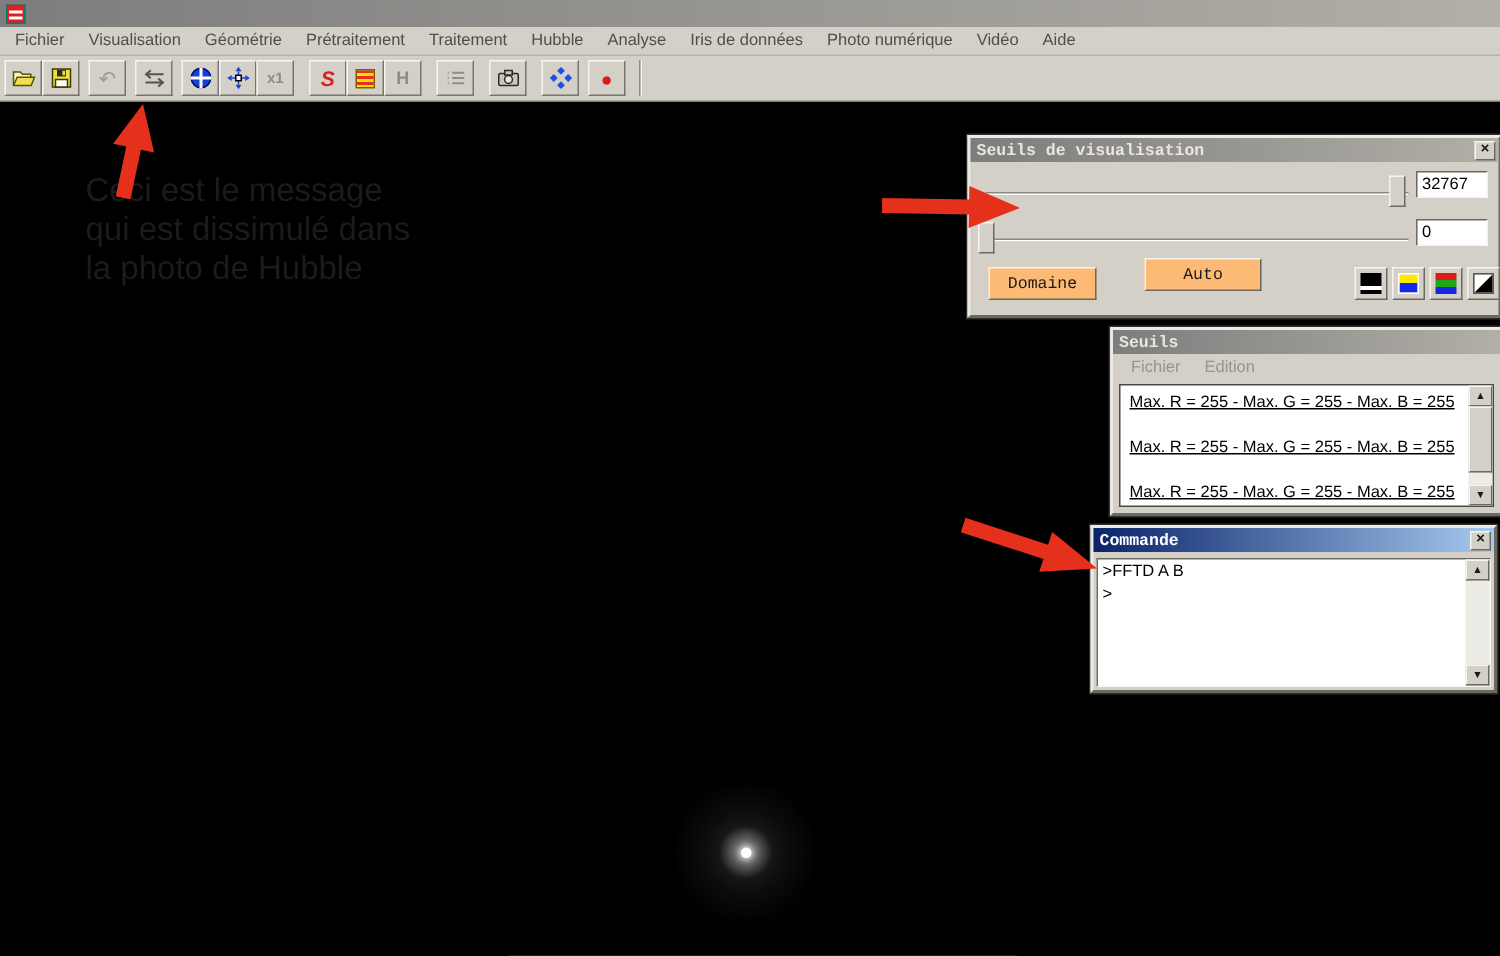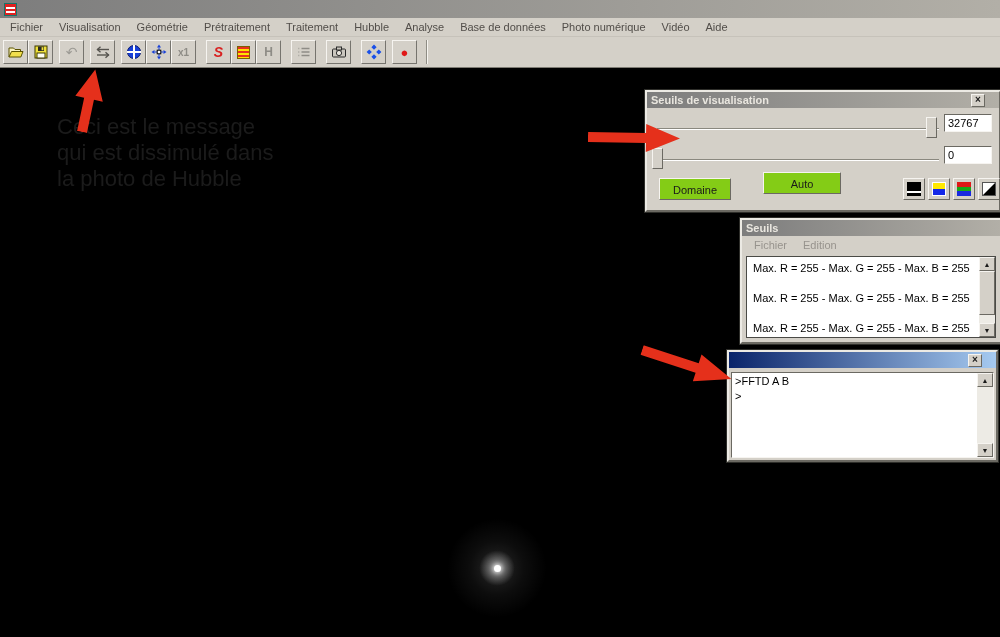--- a/index.html
+++ b/index.html
@@ -63,58 +63,58 @@
     border-radius: 50%;
     background: radial-gradient(circle, rgba(255,255,255,.45), rgba(255,255,255,0) 70%); }
   .star-core { position: absolute; left: 494px; top: 497px; width: 7px; height: 7px;
     border-radius: 50%; background: #fff;
     box-shadow: 0 0 4px 1px rgba(255,255,255,.8), 0 0 12px 4px rgba(255,255,255,.25); }
 
   
   .win { position: absolute; background: #d4d0c8;
     border: 2px solid; border-color: #eceae4 #6b6962 #6b6962 #eceae4;
     box-shadow: 0 0 0 1px #2e2e2a; }
-  .wtb { height: 16px; display: flex; align-items: center; padding: 1px 14px 1px 4px; }
+  .wtb { height: 16px; display: flex; align-items: flex-end; padding: 1px 2px 1px 4px; font-family: Liberation Mono, monospace; }
   .wtb.inactive { background: linear-gradient(to right, #7d7d7d, #b2afa7); }
   .wtb.active { background: linear-gradient(to right, #0a246a, #a6caf0); }
   .wtitle { flex: 1; font-size: 11px; font-weight: bold; white-space: nowrap; }
   .inactive .wtitle { color: #e9e6df; }
   .active .wtitle { color: #ffffff; margin-top: 45px; }
   .xbtn { width: 14px; height: 13px; flex: 0 0 auto; background: #d4d0c8;
     border: 1px solid; border-color: #f6f4f0 #6b6962 #6b6962 #f6f4f0;
     font-size: 10px; font-weight: bold; color: #1a1a1a;
     display: flex; align-items: center; justify-content: center; line-height: 1; }
 
   
   .w-seuils { left: 645px; top: 90px; width: 356px; height: 122px; }
   .w-seuils .wtb { position: absolute; left: 0; top: 0; right: 0; }
   .slider-track { position: absolute; height: 2px; background: #8a887f; border-bottom: 1px solid #fff; }
   .slider-thumb { position: absolute; width: 11px; height: 21px; background: #d4d0c8;
     border: 1px solid; border-color: #f6f4f0 #6b6962 #6b6962 #f6f4f0; }
   .val-input { position: absolute; width: 48px; height: 18px; background: #fff;
     border: 1px solid; border-color: #6b6962 #f6f4f0 #f6f4f0 #6b6962;
     font-family: "Liberation Sans", sans-serif; font-size: 11px; padding: 1px 3px; color: #000; }
-  .pushbtn { position: absolute; height: 22px; background: #84cc16;
+  .pushbtn { position: absolute; height: 22px; background: #fdba74;
     border: 1px solid; border-color: #f6f4f0 #6b6962 #6b6962 #f6f4f0;
-    font-size: 11px; color: #1a1a1a; text-align: center; line-height: 20px; }
+    font-size: 11px; color: #1a1a1a; text-align: center; line-height: 20px; font-family: Liberation Mono, monospace; }
   .cbtn { position: absolute; top: 86px; width: 22px; height: 22px; background: #d4d0c8;
     border: 1px solid; border-color: #f6f4f0 #6b6962 #6b6962 #f6f4f0; padding: 3px; }
   .cbtn > div { width: 100%; height: 100%; }
   .cb-bw  { background: linear-gradient(#000 0 62%, #fff 62% 82%, #000 82%); }
   .cb-yb  { border: 1px solid #fff; background: linear-gradient(#ffe800 0 50%, #1428e8 50%); }
   .cb-rgb { background: linear-gradient(#e01818 0 33%, #18a818 33% 66%, #1828e0 66%); }
   .cb-tri { background: linear-gradient(135deg, #fff 49%, #000 51%); border: 1px solid #555; }
 
   
   .w-sortie { left: 740px; top: 218px; width: 262px; height: 126px; }
   .w-menu { height: 18px; display: flex; align-items: center; padding-left: 4px; }
   .w-menu .menu-item { color: #97938d; }
   .s-list { position: absolute; left: 4px; top: 36px; right: 4px; bottom: 4px;
     background: #fff; border: 1px solid #4a4a46; overflow: hidden; }
-  .s-row { font-size: 11px; color: #000; line-height: 14px; margin: 4px 6px 16px; white-space: nowrap; }
+  .s-row { font-size: 11px; color: #000; line-height: 14px; margin: 4px 6px 16px; white-space: nowrap; text-decoration: underline; }
   .vscroll { position: absolute; top: 0; right: 0; bottom: 0; width: 16px; background: #edebe5; }
   .sb-btn { position: absolute; left: 0; width: 16px; height: 14px; background: #d4d0c8;
     border: 1px solid; border-color: #f6f4f0 #6b6962 #6b6962 #f6f4f0;
     font-size: 7px; color: #1a1a1a; display: flex; align-items: center; justify-content: center; }
   .sb-up { top: 0; } .sb-down { bottom: 0; }
   .sb-thumb { position: absolute; left: 0; width: 16px; background: #d4d0c8;
     border: 1px solid; border-color: #f6f4f0 #6b6962 #6b6962 #f6f4f0; }
 
   
   .w-cmd { left: 727px; top: 350px; width: 271px; height: 112px; }
@@ -140,21 +140,21 @@
   </div>
 
   <div class="menubar">
     <span class="menu-item">Fichier</span>
     <span class="menu-item">Visualisation</span>
     <span class="menu-item">Géométrie</span>
     <span class="menu-item">Prétraitement</span>
     <span class="menu-item">Traitement</span>
     <span class="menu-item">Hubble</span>
     <span class="menu-item">Analyse</span>
-    <span class="menu-item">Base de données</span>
+    <span class="menu-item">Iris de données</span>
     <span class="menu-item">Photo numérique</span>
     <span class="menu-item">Vidéo</span>
     <span class="menu-item">Aide</span>
   </div>
 
   <div class="toolbar">
     <div class="tbtn">
       <svg width="16" height="16" viewBox="0 0 16 16">
         <path d="M1 13 V4 H5.5 L7 5.5 H12.5 V7.5" fill="#fdf6c0" stroke="#5a5200" stroke-width="1"></path>
         <path d="M3.5 7.5 H15 L12.8 13 H1 Z" fill="#f2df4c" stroke="#5a5200" stroke-width="1"></path>

